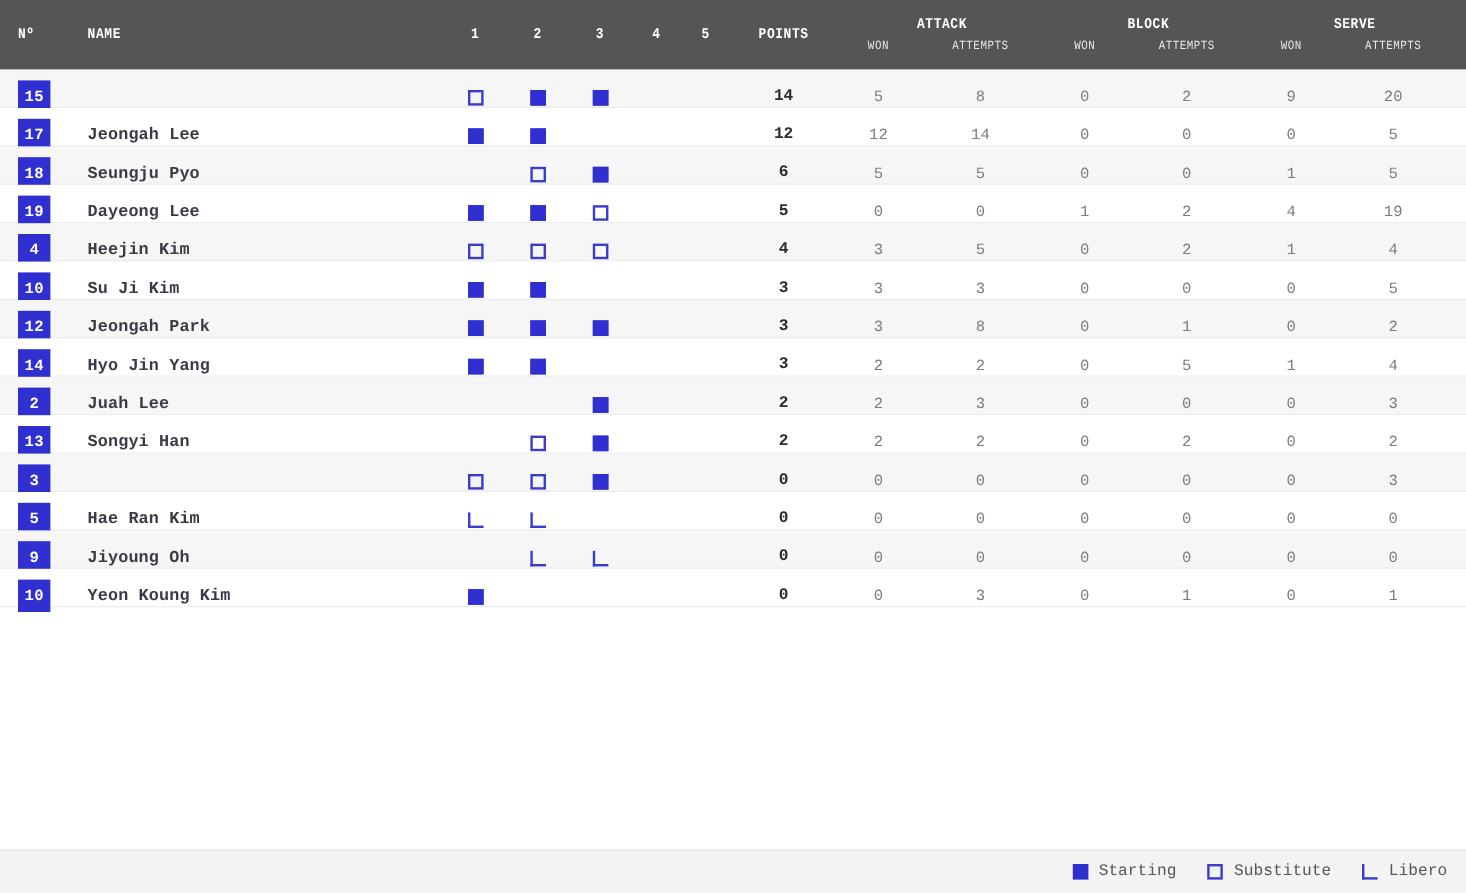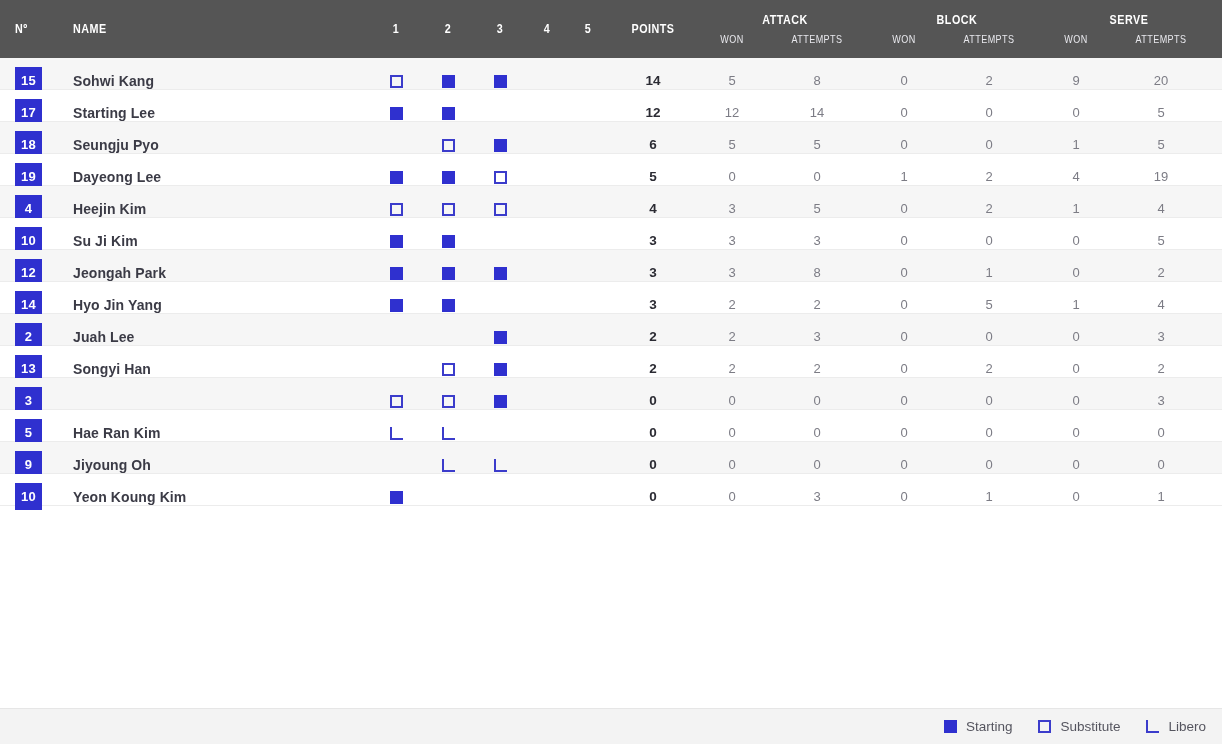--- a/index.html
+++ b/index.html
@@ -3,21 +3,21 @@
 <meta charset="utf-8">
 <style>
   * { box-sizing: border-box; }
   html, body {
     margin: 0; padding: 0;
     width: 1222px; height: 744px;
     background: #ffffff;
     font-family: "Liberation Sans", sans-serif;
     overflow: hidden;
   }
-  #app { width: 1222px; height: 744px; position: relative; background: #fff; }
+  #app { width: 1222px; height: 744px; position: relative; background: #fff; font-family: Liberation Mono, monospace; }
 
   
   .thead {
     height: 58px;
     background: #555555;
     position: relative;
     color: #ffffff;
   }
   .th {
     position: absolute;
@@ -139,35 +139,34 @@
     <div class="th sub ctr" style="left:989px; top:33px;">ATTEMPTS</div>
 
     <div class="th ctr" style="left:1129px; top:13px;">SERVE</div>
     <div class="th sub ctr" style="left:1076px; top:33px;">WON</div>
     <div class="th sub ctr" style="left:1161px; top:33px;">ATTEMPTS</div>
   </div>
 
   <div class="tbody" id="tbody">
       <div class="row alt">
         <div class="badge">15</div>
-        <div class="pname">Sohwi Kang</div>
         <div class="mk sub" style="left: 390px;"></div>
         <div class="mk start" style="left: 442px;"></div>
         <div class="mk start" style="left: 494px;"></div>
         <div class="cell ctr points" style="left: 653px;">14</div>
         <div class="cell ctr stat" style="left: 732px;">5</div>
         <div class="cell ctr stat" style="left: 817px;">8</div>
         <div class="cell ctr stat" style="left: 904px;">0</div>
         <div class="cell ctr stat" style="left: 989px;">2</div>
         <div class="cell ctr stat" style="left: 1076px;">9</div>
         <div class="cell ctr stat" style="left: 1161px;">20</div>
       </div>
       <div class="row">
         <div class="badge">17</div>
-        <div class="pname">Starting Lee</div>
+        <div class="pname">Jeongah Lee</div>
         <div class="mk start" style="left: 390px;"></div>
         <div class="mk start" style="left: 442px;"></div>
         <div class="cell ctr points" style="left: 653px;">12</div>
         <div class="cell ctr stat" style="left: 732px;">12</div>
         <div class="cell ctr stat" style="left: 817px;">14</div>
         <div class="cell ctr stat" style="left: 904px;">0</div>
         <div class="cell ctr stat" style="left: 989px;">0</div>
         <div class="cell ctr stat" style="left: 1076px;">0</div>
         <div class="cell ctr stat" style="left: 1161px;">5</div>
       </div>

